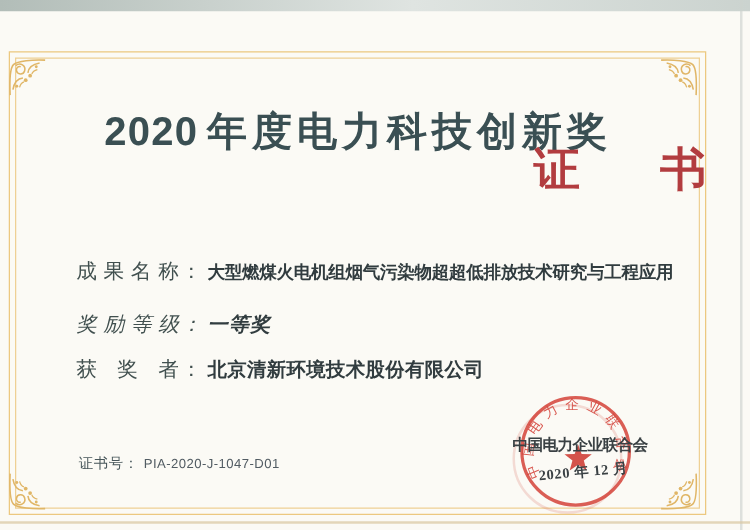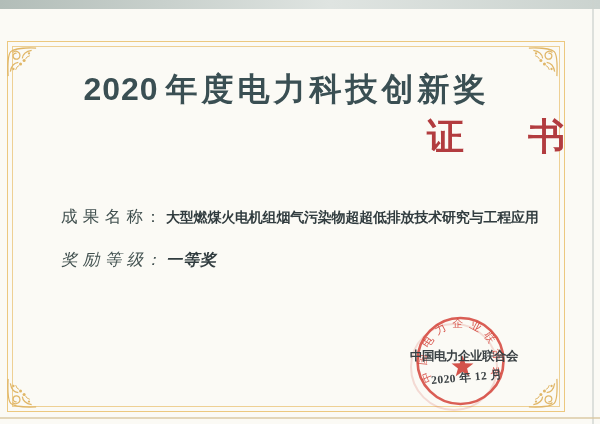--- a/index.html
+++ b/index.html
@@ -18,21 +18,21 @@
   .frame-outer{left:7px;top:41px;width:558px;height:371px;border:1.6px solid #ecc87f;}
   .frame-inner{left:12px;top:46px;width:548px;height:361px;border:1px solid #eed094;}
 
   .orn{position:absolute;width:32px;height:32px;}
   .orn-tl{left:5px;top:45px;}
   .orn-tr{left:528px;top:45px;transform:scaleX(-1);}
   .orn-bl{left:5px;top:378px;transform:scaleY(-1);}
   .orn-br{left:528px;top:378px;transform:scale(-1,-1);}
 
   
-  .award-title{position:absolute;left:8px;top:68px;width:557px;text-align:center;
+  .award-title{position:absolute;left:8px;top:84px;width:557px;text-align:center;
     color:#3a4f53;font-weight:bold;font-size:32px;white-space:nowrap;}
   .award-title .year{letter-spacing:1px;}
   .award-title .rest{letter-spacing:4px;margin-left:7px;}
 
   .doc-title{position:absolute;left:8px;top:106px;width:557px;text-align:right;text-indent:18px;
     color:#b23c3f;font-family:"Liberation Serif",serif;font-weight:bold;
     font-size:37px;line-height:62px;white-space:nowrap;}
   .doc-title .c2{margin-left:64px;}
 
   
@@ -110,21 +110,27 @@
   </div>
 
   <div class="row row1">
     <span class="lab">成果名称</span><span class="col">：</span><span class="val">大型燃煤火电机组烟气污染物超超低排放技术研究与工程应用</span>
   </div>
 
   <div class="row row2">
     <span class="lab">奖励等级</span><span class="col">：</span><span class="val">一等奖</span>
   </div>
 
+  <div class="row row3">
+    <span class="lab">获奖者</span><span class="col">：</span><span class="val">北京清新环境技术股份有限公司</span>
+  </div>
 
+  <div class="cert-no">
+    <span class="lab">证书号：</span><span class="num">PIA-2020-J-1047-D01</span>
+  </div>
 
   <svg class="seal-svg" viewBox="0 0 120 106">
 
     <circle cx="52" cy="60" r="43" fill="none" stroke="#d5483f" stroke-width="2" opacity="0.18"></circle>
     <circle cx="58.5" cy="54" r="43" fill="none" stroke="#d5483f" stroke-width="2.6" opacity="0.88"></circle>
     <path id="sealArc" d="M 34.5,78 A 34,34 0 1 1 82.5,78" fill="none"></path>
     <text class="seal-arc-text" fill="#d5483f" opacity="0.9">
       <textPath href="#sealArc" startOffset="50%" text-anchor="middle">中国电力企业联合会</textPath>
     </text>
     <polygon fill="#d0443c" opacity="0.92" transform="translate(60.5,60)" points="0,-11.5 2.81,-3.87 10.94,-3.56 4.55,1.48 6.76,9.31 0,4.78 -6.76,9.31 -4.55,1.48 -10.94,-3.56 -2.81,-3.87"></polygon>

